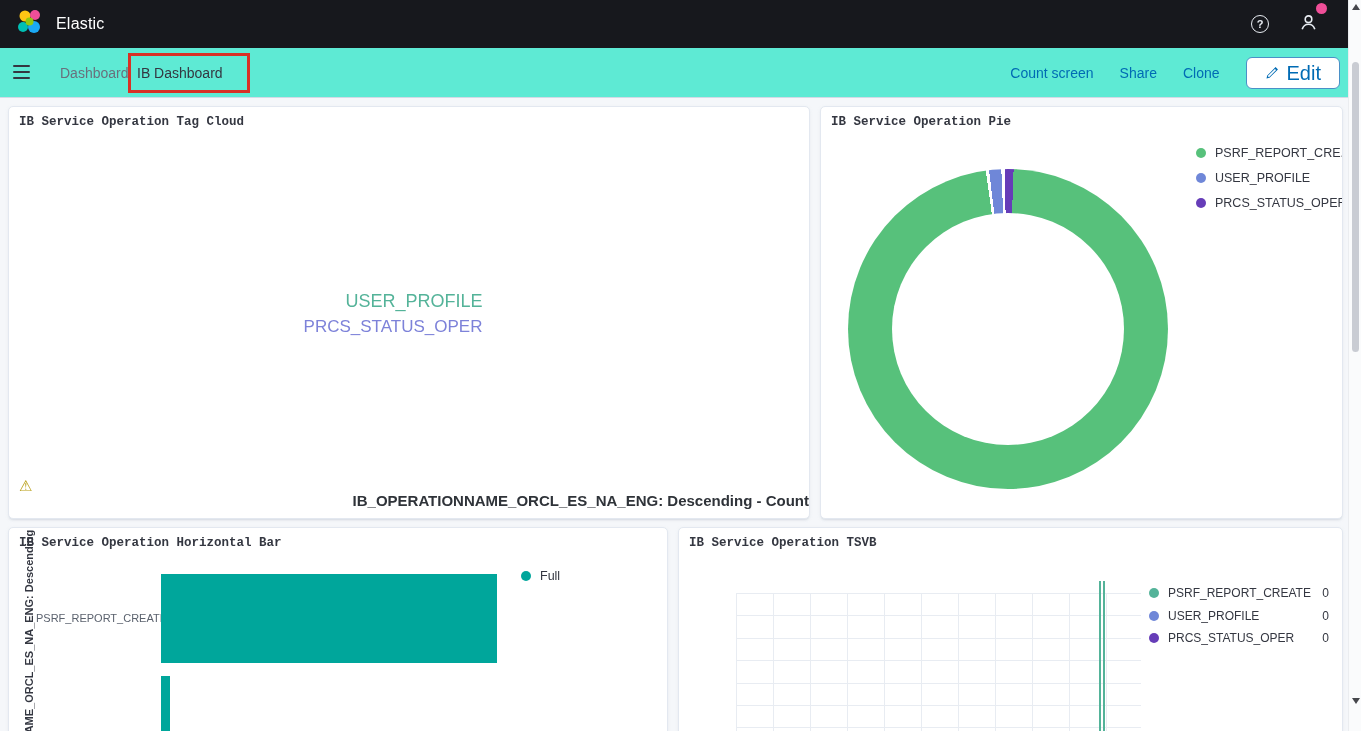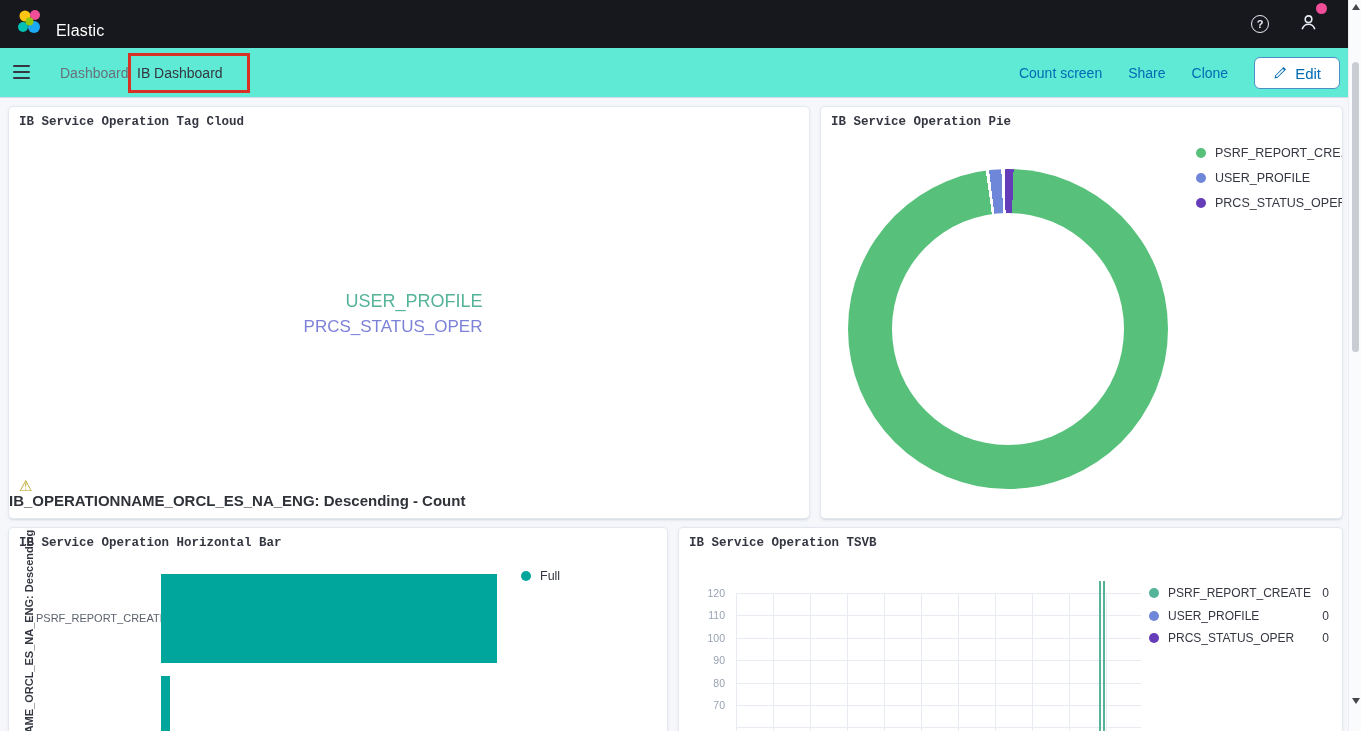--- a/index.html
+++ b/index.html
@@ -2,52 +2,52 @@
 <html><head>
 <meta charset="utf-8">
 <style>
   * { box-sizing: border-box; margin: 0; padding: 0; }
   html,body { width:1361px; height:731px; }
   body { font-family: "Liberation Sans", sans-serif; background:#fff; overflow:hidden; }
   #app { position:relative; width:1361px; height:731px; overflow:hidden; background:#fff; }
 
   
   .topbar { position:absolute; left:0; top:0; width:1348px; height:48px; background:#17181d; display:flex; align-items:center; padding:0 16px; }
-  .logo-wrap { display:flex; align-items:flex-end; gap:12px; cursor:pointer; }
+  .logo-wrap { display:flex; align-items:center; gap:12px; cursor:pointer; }
   .brand { color:#fff; font-size:16px; letter-spacing:.2px; }
   .top-icons { margin-left:auto; display:flex; align-items:center; gap:30px; padding-right:14px; }
   .help-icon { width:18px; height:18px; border:1.6px solid #e9edf3; border-radius:50%; color:#e9edf3; font-size:11px; font-weight:bold; display:flex; align-items:center; justify-content:center; cursor:pointer; }
   .user-icon-wrap { position:relative; cursor:pointer; }
   .badge { position:absolute; top:-10px; right:-9px; width:11px; height:11px; border-radius:50%; background:#f04e98; }
 
   
   .toolbar { position:absolute; left:0; top:48px; width:1348px; height:50px; background:#5eead4; border-bottom:1px solid #d3dae6; }
   .hamburger { position:absolute; left:12px; top:16px; width:20px; height:16px; display:flex; flex-direction:column; justify-content:space-between; cursor:pointer; padding:1px 1px; }
   .hamburger span { display:block; height:2px; width:17px; background:#343741; border-radius:1px; }
   .crumb-parent { position:absolute; left:60px; top:0; height:50px; line-height:50px; font-size:14px; color:#69707d; cursor:pointer; }
   .crumb-current { position:absolute; left:137px; top:0; height:42px; line-height:50px; font-size:14px; font-weight:500; color:#343741; }
   .red-box { position:absolute; left:128px; top:5px; width:122px; height:40px; border:3px solid #d93025; pointer-events:none; }
   .toolbar-actions { position:absolute; right:8px; top:0; height:50px; display:flex; align-items:center; gap:26px; }
   .tb-link { color:#006bb4; font-size:14px; cursor:pointer; }
-  .edit-btn { display:flex; align-items:center; gap:8px; height:32px; padding:0 18px; border:1px solid #4a90c7; border-radius:6px; background:#fff; color:#006bb4; font-size:15px; cursor:pointer; font-family:inherit; }
+  .edit-btn { display:flex; align-items:center; gap:8px; height:32px; padding:0 18px; border:1px solid #4a90c7; border-radius:6px; background:#fff; color:#006bb4; font-size:20px; cursor:pointer; font-family:inherit; }
   .pencil-icon svg { display:block; }
 
   
   .dashboard { position:absolute; left:0; top:98px; width:1348px; height:633px; background:#f5f7fa; }
   .panel { position:absolute; background:#fff; border:1px solid #e3e8f0; border-radius:5px; overflow:hidden;
            box-shadow:0 2px 2px -1px rgba(152,162,179,.25), 0 1px 5px -2px rgba(152,162,179,.25); }
   .panel-title { position:absolute; left:10px; top:8px; font-size:12.5px; font-weight:700; color:#343741;font-family:Liberation Mono, monospace; }
 
   
   .panel-tagcloud { left:8px; top:8px; width:802px; height:413px; }
   .tag-words { position:absolute; left:0; top:184px; width:100%; text-align:center; }
   .tag-word-1 { font-size:18px; color:#54b399; cursor:pointer; display:inline-block; transform:translateX(5px); }
   .tag-word-2 { font-size:17px; color:#7d82d9; cursor:pointer; display:block; margin-top:5px; transform:translateX(-16px); }
   .warn-icon { position:absolute; left:10px; top:370px; font-size:15px; color:#b9a01a; cursor:pointer; }
-  .tag-caption { position:absolute; left:0; bottom:9px; width:100%; text-align:left; font-size:15px; font-weight:700; color:#2f3339; }
+  .tag-caption { position:absolute; left:0; bottom:9px; width:100%; text-align:right; font-size:15px; font-weight:700; color:#2f3339; }
 
   
   .panel-pie { left:820px; top:8px; width:523px; height:413px; }
   .donut { position:absolute; left:27px; top:62px; width:320px; height:320px; border-radius:50%; cursor:pointer;
            background:conic-gradient(from 2deg, #57c17b 0 350deg, #ffffff 350deg 351.2deg, #6f87d8 351.2deg 355.6deg, #ffffff 355.6deg 356.8deg, #663db8 356.8deg 360deg); }
   .donut::after { content:""; position:absolute; left:44px; top:44px; width:232px; height:232px; background:#fff; border-radius:50%; }
   .legend { position:absolute; display:flex; flex-direction:column; }
   .pie-legend { left:375px; top:39px; gap:11px; }
   .legend-row { display:flex; align-items:center; gap:9px; cursor:pointer; }
   .dot { width:10px; height:10px; border-radius:50%; flex:0 0 auto; }
@@ -179,28 +179,20 @@
       <div class="legend hbar-legend">
         <div class="legend-row">
           <span class="dot c-teal"></span>
           <span class="legend-label">Full</span>
         </div>
       </div>
     </section>
 
     <section class="panel panel-tsvb">
       <h3 class="panel-title">IB Service Operation TSVB</h3>
-      <div class="tsvb-yticks">
-        <div>120</div>
-        <div>110</div>
-        <div>100</div>
-        <div>90</div>
-        <div>80</div>
-        <div>70</div>
-      </div>
       <div class="tsvb-plot"></div>
       <div class="tsvb-spike"></div>
       <div class="legend tsvb-legend">
         <div class="legend-row">
           <span class="dot c-green2"></span>
           <span class="legend-label">PSRF_REPORT_CREATE</span>
           <span class="legend-value">0</span>
         </div>
         <div class="legend-row">
           <span class="dot c-blue"></span>

